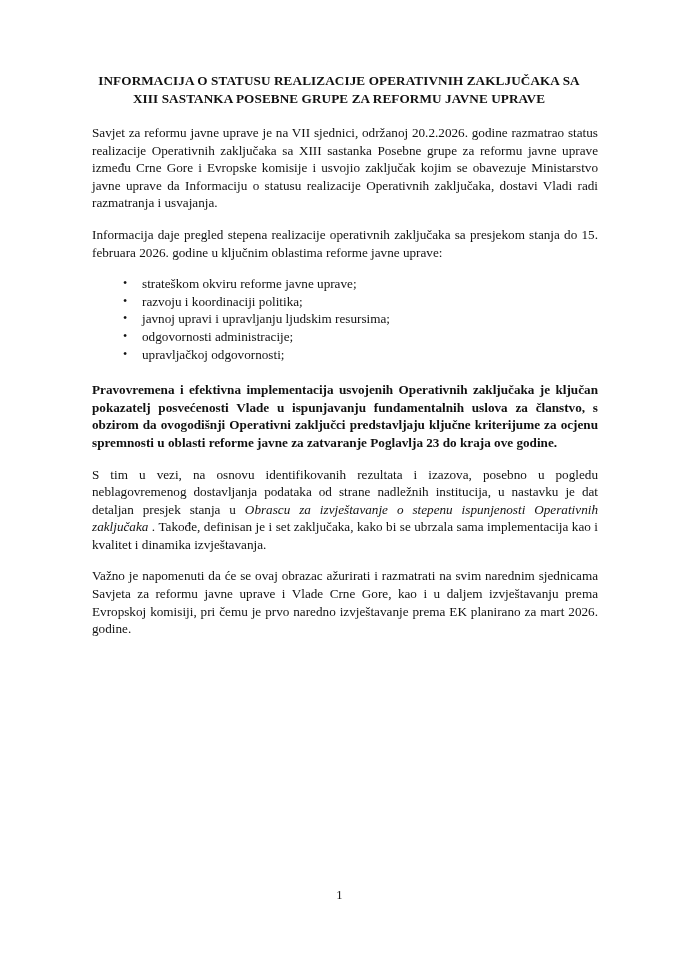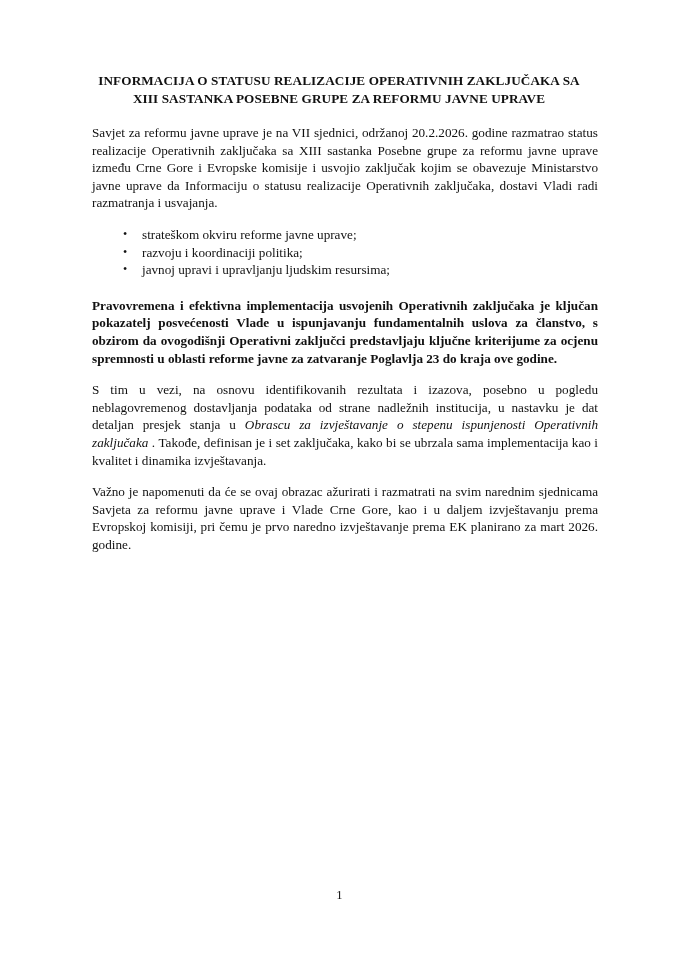--- a/index.html
+++ b/index.html
@@ -102,25 +102,28 @@
 
   <div class="content">
 
     <h1 class="doc-title">
       <span class="title-line">INFORMACIJA O STATUSU REALIZACIJE OPERATIVNIH ZAKLJUČAKA SA</span>
       <span class="title-line">XIII SASTANKA POSEBNE GRUPE ZA REFORMU JAVNE UPRAVE</span>
     </h1>
 
     <p class="para">Savjet za reformu javne uprave je na VII sjednici, održanoj 20.2.2026. godine razmatrao status realizacije Operativnih zaključaka sa XIII sastanka Posebne grupe za reformu javne uprave između Crne Gore i Evropske komisije i usvojio zaključak kojim se obavezuje Ministarstvo javne uprave da Informaciju o statusu realizacije Operativnih zaključaka, dostavi Vladi radi razmatranja i usvajanja.</p>
 
+    <p class="para">Informacija daje pregled stepena realizacije operativnih zaključaka sa presjekom stanja do 15. februara 2026. godine u ključnim oblastima reforme javne uprave:</p>
 
     <ul class="bullets">
       <li>strateškom okviru reforme javne uprave;</li>
       <li>razvoju i koordinaciji politika;</li>
       <li>javnoj upravi i upravljanju ljudskim resursima;</li>
+      <li>odgovornosti administracije;</li>
+      <li>upravljačkoj odgovornosti;</li>
     </ul>
 
     <div class="spacer-lg"></div>
 
     <p class="para bold">Pravovremena i efektivna implementacija usvojenih Operativnih zaključaka je ključan pokazatelj posvećenosti Vlade u ispunjavanju fundamentalnih uslova za članstvo, s obzirom da ovogodišnji Operativni zaključci predstavljaju ključne kriterijume za ocjenu spremnosti u oblasti reforme javne za zatvaranje Poglavlja 23 do kraja ove godine.</p>
 
     <p class="para"><span>S tim u vezi, na osnovu identifikovanih rezultata i izazova, posebno u pogledu neblagovremenog dostavljanja podataka od strane nadležnih institucija, u nastavku je dat detaljan presjek stanja u </span><span class="it">Obrascu za izvještavanje o stepenu ispunjenosti Operativnih zaključaka</span><span> . Takođe, definisan je i set zaključaka, kako bi se ubrzala sama implementacija kao i kvalitet i dinamika izvještavanja.</span></p>
 
     <p class="para">Važno je napomenuti da će se ovaj obrazac ažurirati i razmatrati na svim narednim sjednicama Savjeta za reformu javne uprave i Vlade Crne Gore, kao i u daljem izvještavanju prema Evropskoj komisiji, pri čemu je prvo naredno izvještavanje prema EK planirano za mart 2026. godine.</p>
 

